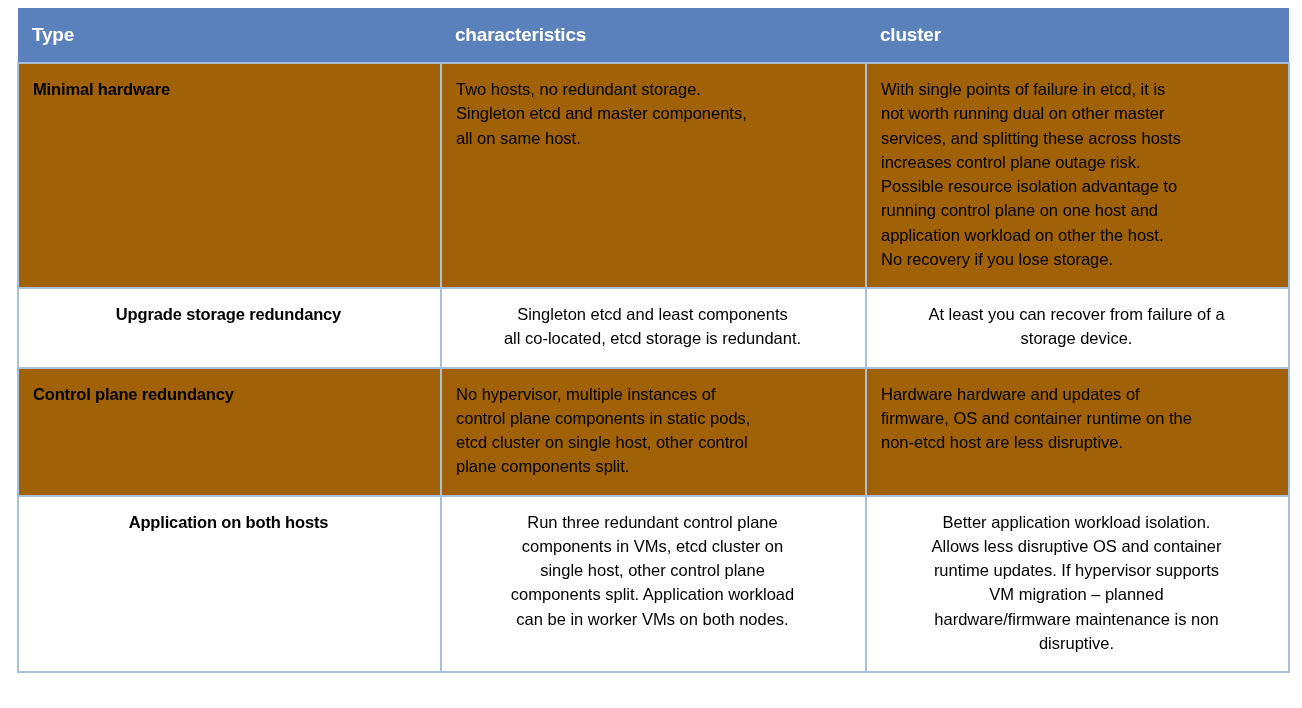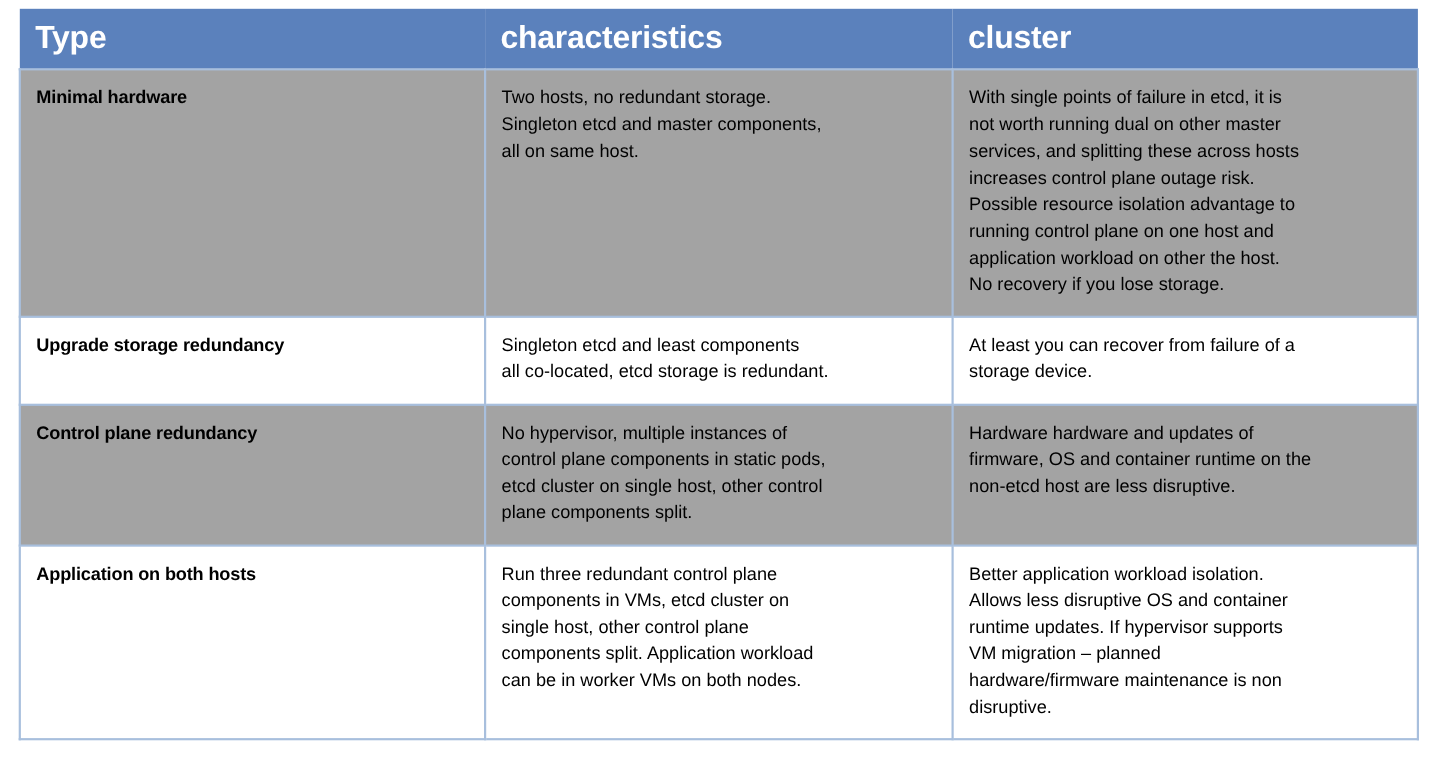--- a/index.html
+++ b/index.html
@@ -31,38 +31,38 @@
   col.col-char   { width: 425px; }
   col.col-result { width: 423px; }
 
   thead th {
     background: #5b81bc;
     color: #ffffff;
     text-align: left;
     vertical-align: middle;
     height: 54px;
     padding: 0 14px 0 14px;
-    font-size: 29px;
+    font-size: 19px;
     font-weight: bold;
     font-stretch: condensed;
     letter-spacing: -0.2px;
     border: none;
   }
 
   tbody td {
     border: 2px solid #a8bfdd;
     vertical-align: top;
     padding: 13px 16px 16px 14px;
     font-size: 16.5px;
     line-height: 1.47;
     color: #000000;
   }
 
-  tbody tr.row-shaded td { background: #a3a3a3; }
-  tbody tr.row-plain  td { background: #ffffff; }
+  tbody tr.row-shaded td { background: #a16207; }
+  tbody tr.row-plain  td { background: #ffffff; text-align: center; }
 
   td.cell-type {
     font-weight: bold;
     font-stretch: condensed;
     letter-spacing: -0.15px;
     white-space: nowrap;
   }
 
   td.cell-char, td.cell-result { white-space: pre-line; }
 </style>

